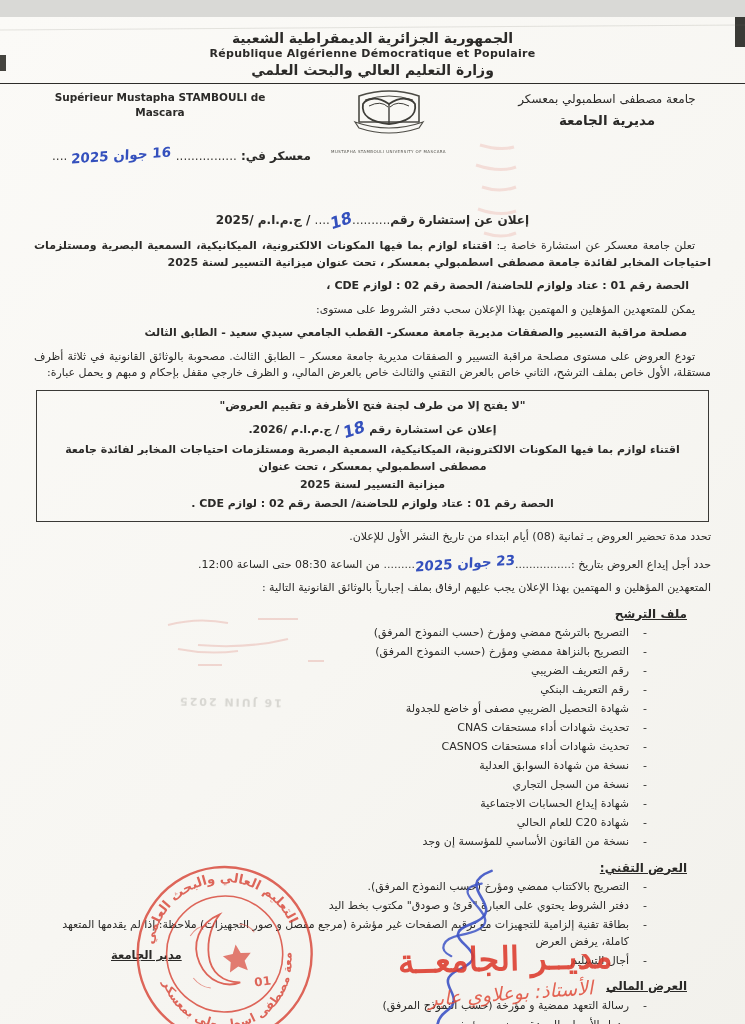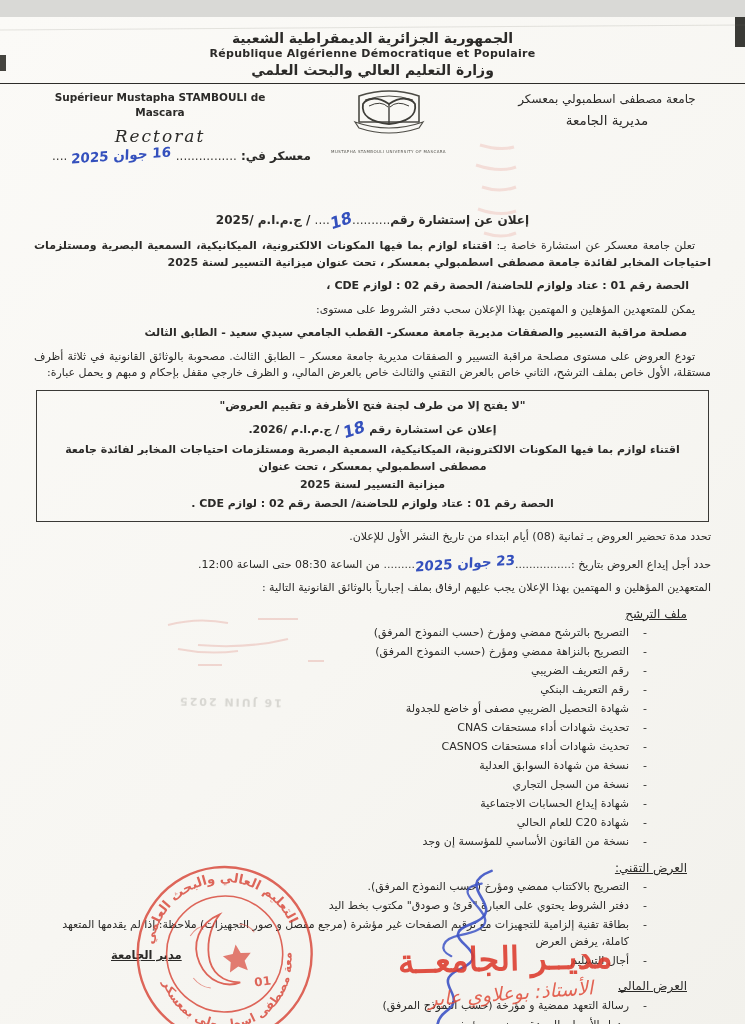--- a/index.html
+++ b/index.html
@@ -21,37 +21,37 @@
   .hdr .fr-line{font-size:11px;line-height:1.3;letter-spacing:.3px;}
   .hdr .fr-bold{font-weight:bold;}
   .header-rule{border:none;border-top:1.6px solid #2e2d2a;margin:3px 0 2px;}
   .org-row{display:flex;justify-content:space-between;align-items:flex-start;padding:4px 28px 0 40px;}
   .org-left{text-align:center;width:240px;}
   .org-left .uni-fr{font-size:10.5px;font-weight:bold;}
   .rectorat{font-family:"DejaVu Serif","Liberation Serif",serif;font-style:italic;font-size:17px;letter-spacing:2px;margin-top:3px;}
   .org-center{width:130px;text-align:center;margin-top:-2px;}
   .org-right{direction:rtl;text-align:center;width:220px;}
   .org-right .uni-ar{font-size:12px;}
-  .org-right .dir-ar{font-weight:normal;font-size:13.5px;margin-top:2px;}
+  .org-right .dir-ar{font-weight:bold;font-size:13.5px;margin-top:2px;}
   .logo-cap{font-size:4px;color:#55544e;letter-spacing:.4px;}
   
   .date-line{direction:rtl;position:absolute;left:52px;top:128px;font-weight:bold;font-size:12px;white-space:nowrap;}
   .dots{letter-spacing:1px;color:#3b3a36;font-weight:normal;}
   .hand{color:#3450bd;font-weight:bold;display:inline-block;transform:rotate(-4deg) skewX(-6deg);font-size:13.5px;}
   .hand-num{color:#3450bd;font-weight:bold;display:inline-block;transform:rotate(-18deg) skewX(-10deg);font-size:16px;position:relative;top:2px;}
   
   .body-col{padding:0 34px;}
   .title-line{margin-top:52px;text-align:center;direction:rtl;font-weight:bold;font-size:12px;}
   p.para{margin:7px 0 0;text-align:justify;}
   .indent{text-indent:16px;}
   .lots{font-weight:bold;margin:5px 0 0;padding-right:22px;}
   .loc{font-weight:bold;padding-right:24px;margin:2px 0 0;}
   .envelope{border:1.2px solid #3a3936;margin:8px 2px 6px;padding:5px 10px 7px;text-align:center;direction:rtl;font-weight:bold;}
   .envelope div{margin:2px 0;}
-  .h-sec{font-weight:normal;text-decoration:underline;font-size:12px;margin:8px 24px 2px 0;direction:rtl;text-align:right;}
+  .h-sec{font-weight:bold;text-decoration:underline;font-size:12px;margin:8px 24px 2px 0;direction:rtl;text-align:right;}
   ul.dashlist{list-style:none;margin:0;padding:0 64px 0 0;direction:rtl;}
   ul.dashlist li{position:relative;padding-right:18px;margin:2.5px 0;text-align:right;}
   ul.dashlist li::before{content:"-";position:absolute;right:0;top:0;}
   
   .director-label{position:absolute;left:111px;top:930px;font-weight:bold;text-decoration:underline;font-size:11.5px;direction:rtl;}
   .round-stamp{position:absolute;left:133px;top:845px;opacity:.82;transform:rotate(-7deg);}
   .sig-scribble{position:absolute;left:380px;top:845px;transform:rotate(8deg);}
   .stamp-title{position:absolute;left:398px;top:916px;width:320px;color:#dd3a2c;font-weight:bold;font-size:33px;letter-spacing:1px;direction:rtl;text-align:left;transform:rotate(-1.5deg);opacity:.88;font-family:"DejaVu Serif","Liberation Serif",serif;white-space:nowrap;}
   .stamp-name{position:absolute;left:428px;top:962px;color:#e04a38;font-size:19px;font-style:italic;direction:rtl;transform:rotate(-4deg);opacity:.85;white-space:nowrap;}
   
@@ -71,21 +71,20 @@
   <div class="hdr">
     <div class="ar-line">الجمهورية الجزائرية الديمقراطية الشعبية</div>
     <div class="fr-line fr-bold">République Algérienne Démocratique et Populaire</div>
     <div class="ar-line">وزارة التعليم العالي والبحث العلمي</div>
   </div>
   <hr class="header-rule">
 
   <div class="org-row">
     <div class="org-left">
       <div class="uni-fr">Supérieur Mustapha STAMBOULI de Mascara</div>
-      <div class="rectorat">Rectorat</div>
     </div>
     <div class="org-center">
       <svg width="96" height="56" viewBox="0 0 96 56">
         <path d="M18,8 Q48,-2 78,8 L78,34 L18,34 Z" fill="none" stroke="#4c4b45" stroke-width="1.6"></path>
         <path d="M24,12 Q48,4 72,12" fill="none" stroke="#4c4b45" stroke-width="1"></path>
         <path d="M48,16 C36,8 26,10 22,16 C20,28 30,34 48,36 C66,34 76,28 74,16 C70,10 60,8 48,16 Z" fill="none" stroke="#3e3d38" stroke-width="1.8"></path>
         <path d="M48,16 L48,36" stroke="#3e3d38" stroke-width="1.4"></path>
         <path d="M28,18 Q40,12 47,19 M68,18 Q56,12 49,19" fill="none" stroke="#3e3d38" stroke-width="1"></path>
         <path d="M14,34 Q48,46 82,34 L78,40 Q48,50 18,40 Z" fill="none" stroke="#4c4b45" stroke-width="1.2"></path>
       </svg>

